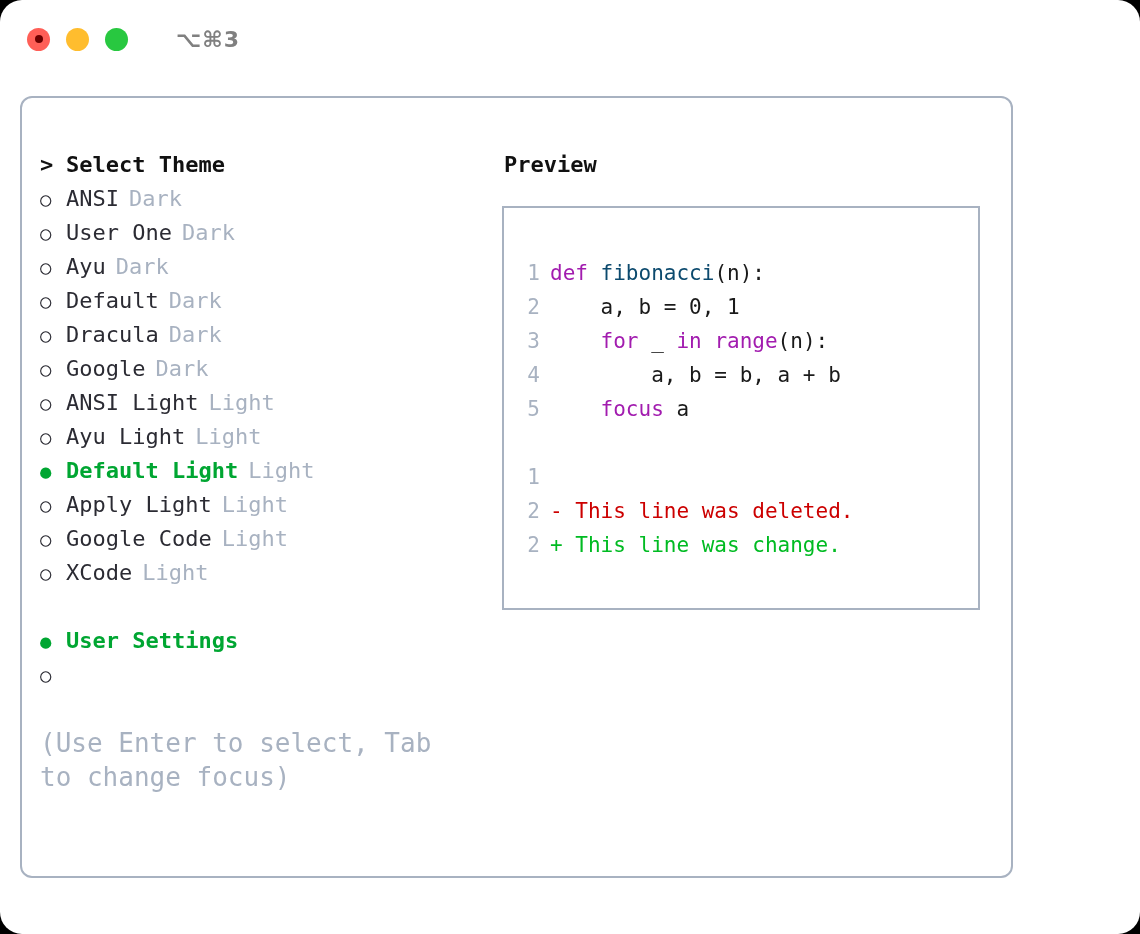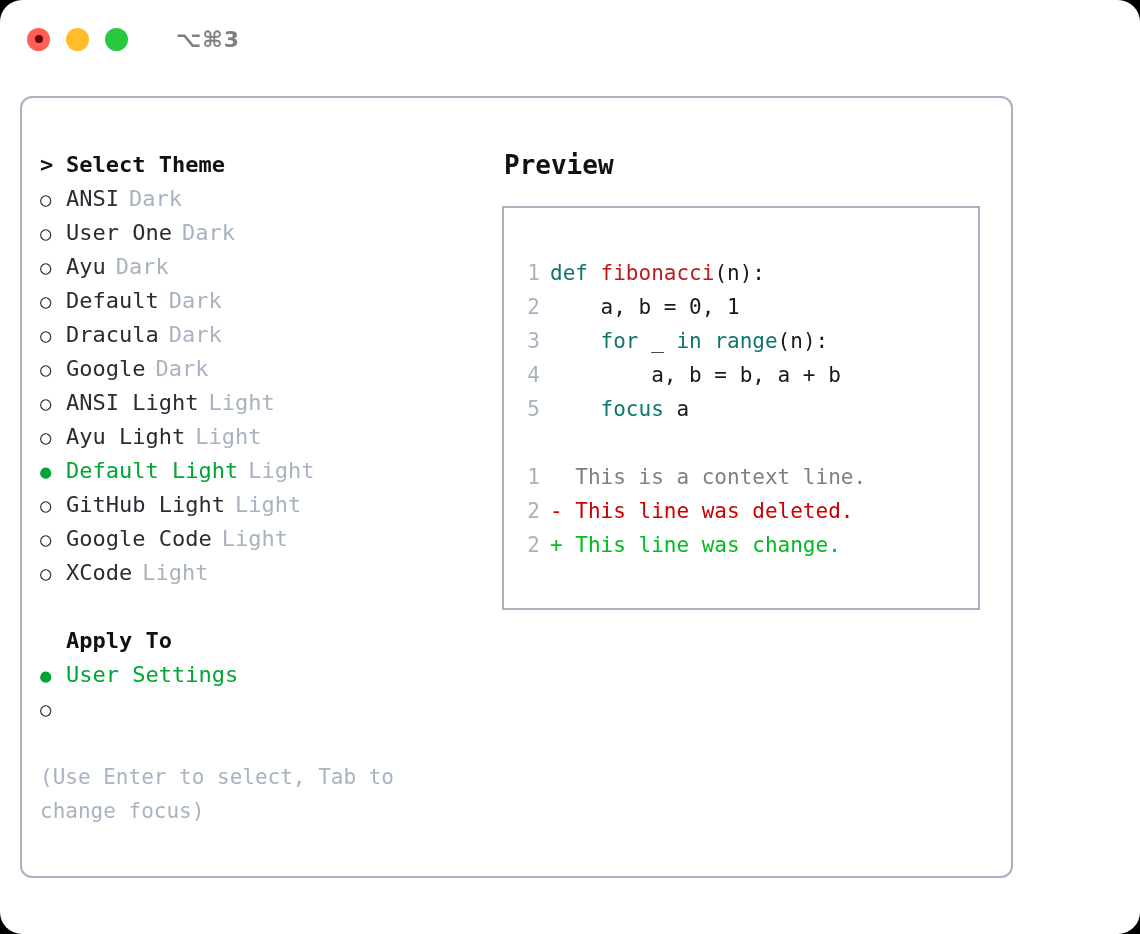--- a/index.html
+++ b/index.html
@@ -103,38 +103,38 @@
     white-space: pre;
   }
   .bullet {
     width: 26px;
     flex: none;
     font-size: 19px;
     color: #2b2b33;
     line-height: 34px;
   }
   .bullet.sel { color: #00a632; }
-  .opt-row.sel .opt-label { color: #00a632; }
+  .opt-row.sel .opt-label { color: #00a632; font-weight: bold; }
   .opt-label { color: #2b2b33; }
   .opt-tag {
     color: #a8b2c1;
     margin-left: 10px;
   }
   .spacer-sm { height: 34px; }
   .hint {
-    font-size: 21px;
+    font-size: 26px;
     line-height: 34px;
     color: #a8b2c1;
     white-space: pre-wrap;
     width: 415px;
   }
 
   
   .preview-title {
-    font-size: 26px;
+    font-size: 22px;
     font-weight: bold;
     color: #111111;
     line-height: 34px;
     margin-left: 2px;
   }
   .preview-box {
     margin-top: 24px;
     width: 478px;
     height: 404px;
     border: 2px solid #a8b2c1;
@@ -150,22 +150,22 @@
   }
   .ln {
     width: 34px;
     flex: none;
     text-align: right;
     color: #a8b2c1;
     padding-right: 10px;
     box-sizing: border-box;
   }
   .code-txt { color: #1a1a1a; }
-  .tok-kw   { color: #0f766e; }
-  .tok-fn   { color: #b91c1c; }
+  .tok-kw   { color: #a21caf; }
+  .tok-fn   { color: #0c4a6e; }
   .tok-plain{ color: #1a1a1a; }
   .diff-ctx { color: #808080; }
   .diff-del { color: #cc0000; }
   .diff-add { color: #00bb22; }
   .code-gap { height: 34px; }
 </style>
 </head>
 <body>
 
 <div class="page">
@@ -240,42 +240,38 @@
         </div>
 
         <div class="opt-row sel">
           <span class="bullet sel">●</span>
           <span class="opt-label">Default Light</span>
           <span class="opt-tag">Light</span>
         </div>
 
         <div class="opt-row">
           <span class="bullet">○</span>
-          <span class="opt-label">GitHub Light</span>
+          <span class="opt-label">Apply Light</span>
           <span class="opt-tag">Light</span>
         </div>
 
         <div class="opt-row">
           <span class="bullet">○</span>
           <span class="opt-label">Google Code</span>
           <span class="opt-tag">Light</span>
         </div>
 
         <div class="opt-row">
           <span class="bullet">○</span>
           <span class="opt-label">XCode</span>
           <span class="opt-tag">Light</span>
         </div>
 
         <div class="spacer-sm"></div>
 
-        <div class="section-header">
-          <span class="hdr-marker"></span>
-          <span>Apply To</span>
-        </div>
 
         <div class="opt-row sel">
           <span class="bullet sel">●</span>
           <span class="opt-label">User Settings</span>
         </div>
 
         <div class="opt-row">
           <span class="bullet">○</span>
         </div>
 
@@ -312,21 +308,20 @@
           <div class="code-line">
             <span class="ln">5</span>
             <span class="code-txt"><span class="tok-plain">    </span><span class="tok-kw">focus</span><span class="tok-plain"> a</span></span>
           </div>
 
           <div class="code-gap"></div>
 
           <div class="code-line">
             <span class="ln">1</span>
             <span class="diff-ctx"> </span>
-            <span class="diff-ctx"> This is a context line.</span>
           </div>
 
           <div class="code-line">
             <span class="ln">2</span>
             <span class="diff-del">-</span>
             <span class="diff-del"> This line was deleted.</span>
           </div>
 
           <div class="code-line">
             <span class="ln">2</span>

